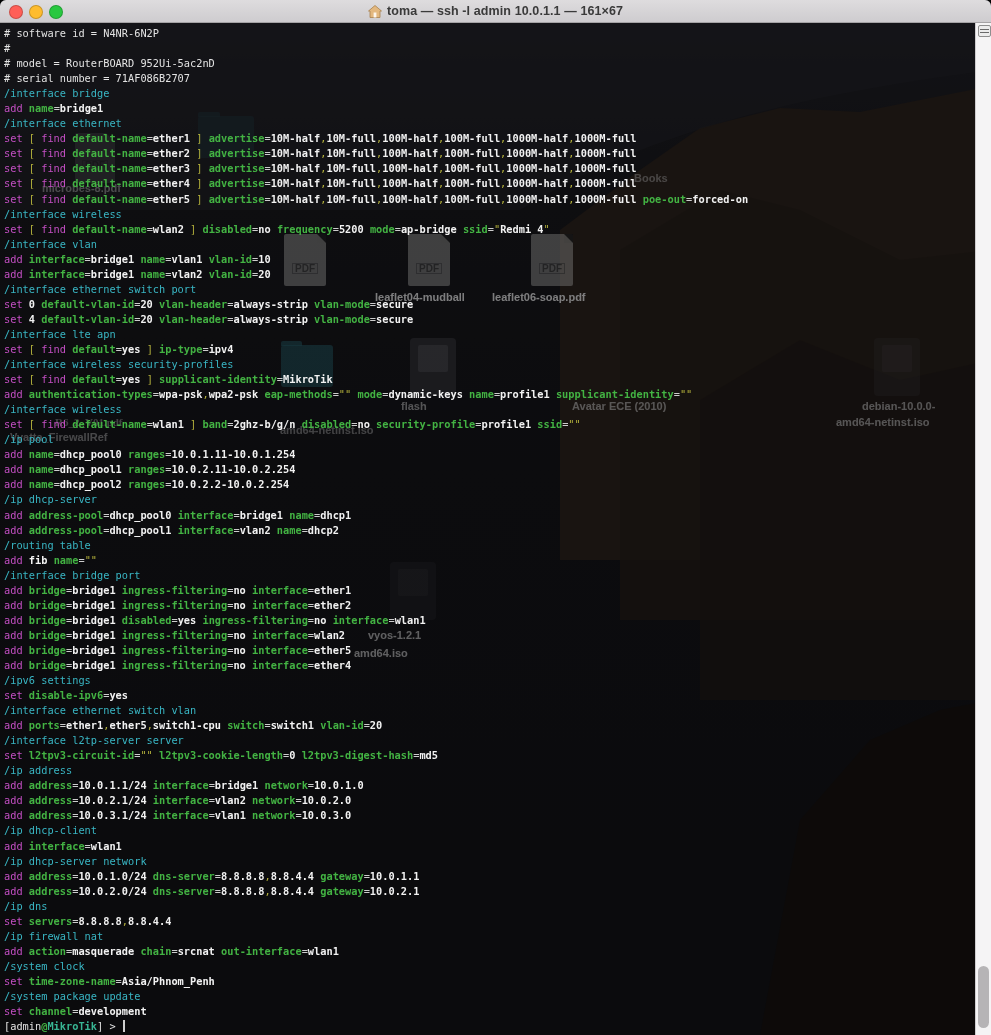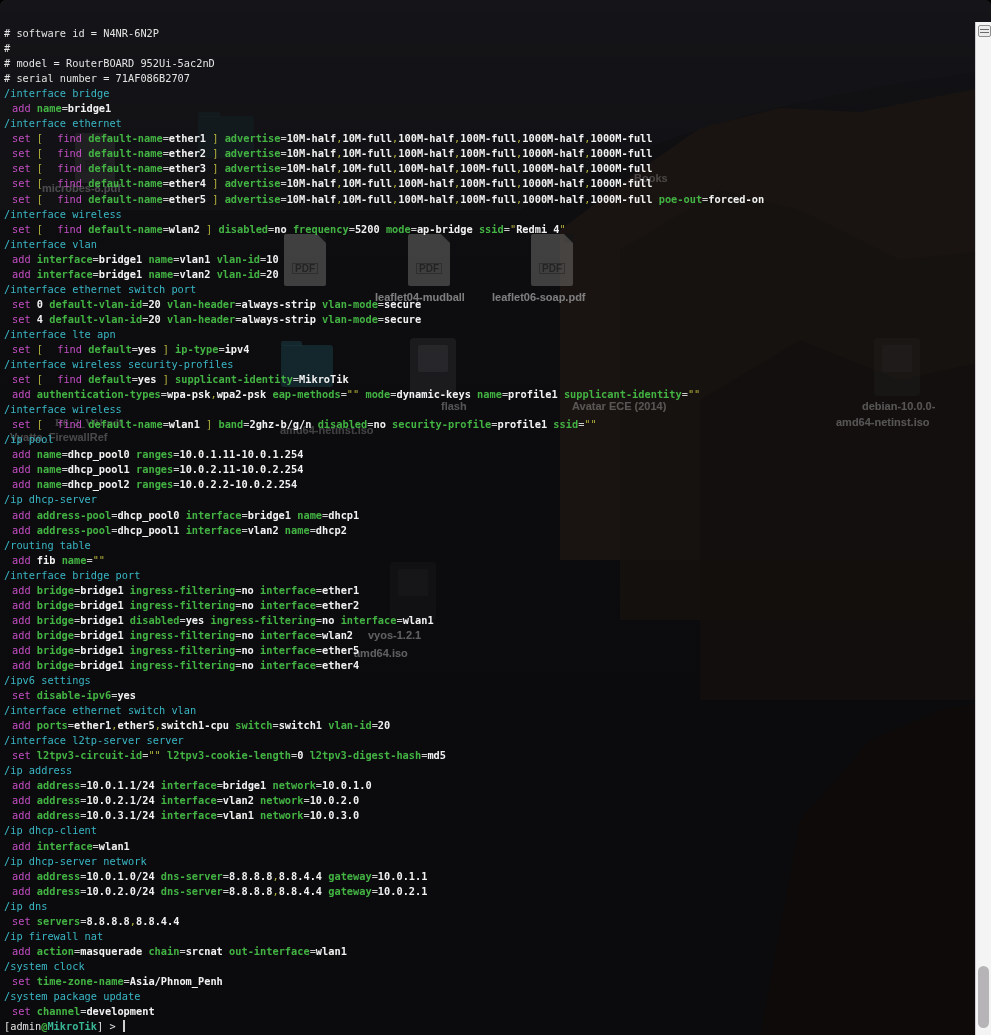--- a/index.html
+++ b/index.html
@@ -34,21 +34,21 @@
   .gi-disk::after{content:"";position:absolute;left:18%;top:12%;width:64%;height:46%;
       background:rgba(120,120,126,.45);border-radius:2px;}
   
   #term{position:absolute;left:0;top:22px;width:975px;bottom:0;z-index:10;
         padding:4px 8px 0 4px;box-sizing:border-box;
         font-family:"DejaVu Sans Mono",monospace;font-size:10.3px;line-height:15.06px;
         white-space:pre;}
   .line{height:15.06px;}
   .t-pl{color:var(--c-plain);}
   .t-sec{color:var(--c-section);}
-  .t-cmd{color:var(--c-command);margin-left:8px;}
+  .t-cmd{color:var(--c-command);}
   .t-par{color:var(--c-param);font-weight:bold;}
   .t-eq{color:var(--c-equals);}
   .t-val{color:var(--c-value);font-weight:bold;}
   .t-dlm{color:var(--c-delimiter);}
   .t-at{color:var(--c-at);font-weight:bold;}
   .t-host{color:var(--c-host);font-weight:bold;}
   .cursor{display:inline-block;width:2px;height:12px;background:var(--c-cursor);
           vertical-align:-2px;margin-left:1px;}
   
   #scrollbar{position:absolute;right:0;top:22px;bottom:0;width:16px;z-index:20;
@@ -97,34 +97,46 @@
         <div class="gi gi-disk" style="left: 410px; top: 338px; width: 46px; height: 58px; opacity: 0.8;"></div>
         <div class="gi gi-disk" style="left: 874px; top: 338px; width: 46px; height: 58px; opacity: 0.35;"></div>
         <div class="gi gi-disk" style="left: 390px; top: 562px; width: 46px; height: 58px; opacity: 0.3;"></div>
       </div>
     <div id="ghost-labels">
         <div class="ghost-label" style="left: 42px; top: 182px; opacity: 0.5;">microbes-8.pdf</div>
         <div class="ghost-label" style="left: 634px; top: 172px; opacity: 0.45;">Books</div>
         <div class="ghost-label" style="left: 375px; top: 291px; opacity: 0.95; text-align: center;">leaflet04-mudball</div>
         <div class="ghost-label" style="left: 492px; top: 291px; opacity: 0.95;">leaflet06-soap.pdf</div>
         <div class="ghost-label" style="left: 10px; top: 400px; opacity: 0.5; margin-top: 31px;">Vyatta_FirewallRef</div>
-        <div class="ghost-label" style="left: 401px; top: 400px; opacity: 0.6; margin-left: 40px;">flash</div>
-        <div class="ghost-label" style="left: 572px; top: 400px; opacity: 0.6;">Avatar ECE (2014)</div>
+        <div class="ghost-label" style="left: 401px; top: 400px; opacity: 0.6;">flash</div>
+        <div class="ghost-label" style="left: 572px; top: 400px; opacity: 0.6;">Avatar ECE (2010)</div>
         <div class="ghost-label" style="left: 862px; top: 400px; opacity: 0.6;">debian-10.0.0-</div>
         <div class="ghost-label" style="left: 55px; top: 416px; opacity: 0.45; font-family: Liberation Serif, serif;">R6_2_V01.pdf</div>
         <div class="ghost-label" style="left: 280px; top: 424px; opacity: 0.45;">amd64-netinst.iso</div>
         <div class="ghost-label" style="left: 836px; top: 416px; opacity: 0.6;">amd64-netinst.iso</div>
         <div class="ghost-label" style="left: 368px; top: 629px; opacity: 0.7;">vyos-1.2.1</div>
         <div class="ghost-label" style="left: 354px; top: 647px; opacity: 0.7;">amd64.iso</div>
       </div>
   </div>
 
   <div id="tint"></div>
 
   <div id="term"><div class="line"><span class="t-pl"># software id = N4NR-6N2P</span></div><div class="line"><span class="t-pl">#</span></div><div class="line"><span class="t-pl"># model = RouterBOARD 952Ui-5ac2nD</span></div><div class="line"><span class="t-pl"># serial number = 71AF086B2707</span></div><div class="line"><span class="t-sec">/interface bridge</span></div><div class="line"><span class="t-cmd">add</span><span class="t-pl"> </span><span class="t-par">name</span><span class="t-eq">=</span><span class="t-val">bridge1</span></div><div class="line"><span class="t-sec">/interface ethernet</span></div><div class="line"><span class="t-cmd">set</span><span class="t-pl"> </span><span class="t-dlm">[</span><span class="t-pl"> </span><span class="t-cmd">find</span><span class="t-pl"> </span><span class="t-par">default-name</span><span class="t-eq">=</span><span class="t-val">ether1</span><span class="t-pl"> </span><span class="t-dlm">]</span><span class="t-pl"> </span><span class="t-par">advertise</span><span class="t-eq">=</span><span class="t-val">10M-half</span><span class="t-dlm">,</span><span class="t-val">10M-full</span><span class="t-dlm">,</span><span class="t-val">100M-half</span><span class="t-dlm">,</span><span class="t-val">100M-full</span><span class="t-dlm">,</span><span class="t-val">1000M-half</span><span class="t-dlm">,</span><span class="t-val">1000M-full</span></div><div class="line"><span class="t-cmd">set</span><span class="t-pl"> </span><span class="t-dlm">[</span><span class="t-pl"> </span><span class="t-cmd">find</span><span class="t-pl"> </span><span class="t-par">default-name</span><span class="t-eq">=</span><span class="t-val">ether2</span><span class="t-pl"> </span><span class="t-dlm">]</span><span class="t-pl"> </span><span class="t-par">advertise</span><span class="t-eq">=</span><span class="t-val">10M-half</span><span class="t-dlm">,</span><span class="t-val">10M-full</span><span class="t-dlm">,</span><span class="t-val">100M-half</span><span class="t-dlm">,</span><span class="t-val">100M-full</span><span class="t-dlm">,</span><span class="t-val">1000M-half</span><span class="t-dlm">,</span><span class="t-val">1000M-full</span></div><div class="line"><span class="t-cmd">set</span><span class="t-pl"> </span><span class="t-dlm">[</span><span class="t-pl"> </span><span class="t-cmd">find</span><span class="t-pl"> </span><span class="t-par">default-name</span><span class="t-eq">=</span><span class="t-val">ether3</span><span class="t-pl"> </span><span class="t-dlm">]</span><span class="t-pl"> </span><span class="t-par">advertise</span><span class="t-eq">=</span><span class="t-val">10M-half</span><span class="t-dlm">,</span><span class="t-val">10M-full</span><span class="t-dlm">,</span><span class="t-val">100M-half</span><span class="t-dlm">,</span><span class="t-val">100M-full</span><span class="t-dlm">,</span><span class="t-val">1000M-half</span><span class="t-dlm">,</span><span class="t-val">1000M-full</span></div><div class="line"><span class="t-cmd">set</span><span class="t-pl"> </span><span class="t-dlm">[</span><span class="t-pl"> </span><span class="t-cmd">find</span><span class="t-pl"> </span><span class="t-par">default-name</span><span class="t-eq">=</span><span class="t-val">ether4</span><span class="t-pl"> </span><span class="t-dlm">]</span><span class="t-pl"> </span><span class="t-par">advertise</span><span class="t-eq">=</span><span class="t-val">10M-half</span><span class="t-dlm">,</span><span class="t-val">10M-full</span><span class="t-dlm">,</span><span class="t-val">100M-half</span><span class="t-dlm">,</span><span class="t-val">100M-full</span><span class="t-dlm">,</span><span class="t-val">1000M-half</span><span class="t-dlm">,</span><span class="t-val">1000M-full</span></div><div class="line"><span class="t-cmd">set</span><span class="t-pl"> </span><span class="t-dlm">[</span><span class="t-pl"> </span><span class="t-cmd">find</span><span class="t-pl"> </span><span class="t-par">default-name</span><span class="t-eq">=</span><span class="t-val">ether5</span><span class="t-pl"> </span><span class="t-dlm">]</span><span class="t-pl"> </span><span class="t-par">advertise</span><span class="t-eq">=</span><span class="t-val">10M-half</span><span class="t-dlm">,</span><span class="t-val">10M-full</span><span class="t-dlm">,</span><span class="t-val">100M-half</span><span class="t-dlm">,</span><span class="t-val">100M-full</span><span class="t-dlm">,</span><span class="t-val">1000M-half</span><span class="t-dlm">,</span><span class="t-val">1000M-full</span><span class="t-pl"> </span><span class="t-par">poe-out</span><span class="t-eq">=</span><span class="t-val">forced-on</span></div><div class="line"><span class="t-sec">/interface wireless</span></div><div class="line"><span class="t-cmd">set</span><span class="t-pl"> </span><span class="t-dlm">[</span><span class="t-pl"> </span><span class="t-cmd">find</span><span class="t-pl"> </span><span class="t-par">default-name</span><span class="t-eq">=</span><span class="t-val">wlan2</span><span class="t-pl"> </span><span class="t-dlm">]</span><span class="t-pl"> </span><span class="t-par">disabled</span><span class="t-eq">=</span><span class="t-val">no</span><span class="t-pl"> </span><span class="t-par">frequency</span><span class="t-eq">=</span><span class="t-val">5200</span><span class="t-pl"> </span><span class="t-par">mode</span><span class="t-eq">=</span><span class="t-val">ap-bridge</span><span class="t-pl"> </span><span class="t-par">ssid</span><span class="t-eq">=</span><span class="t-dlm">"</span><span class="t-val">Redmi 4</span><span class="t-dlm">"</span></div><div class="line"><span class="t-sec">/interface vlan</span></div><div class="line"><span class="t-cmd">add</span><span class="t-pl"> </span><span class="t-par">interface</span><span class="t-eq">=</span><span class="t-val">bridge1</span><span class="t-pl"> </span><span class="t-par">name</span><span class="t-eq">=</span><span class="t-val">vlan1</span><span class="t-pl"> </span><span class="t-par">vlan-id</span><span class="t-eq">=</span><span class="t-val">10</span></div><div class="line"><span class="t-cmd">add</span><span class="t-pl"> </span><span class="t-par">interface</span><span class="t-eq">=</span><span class="t-val">bridge1</span><span class="t-pl"> </span><span class="t-par">name</span><span class="t-eq">=</span><span class="t-val">vlan2</span><span class="t-pl"> </span><span class="t-par">vlan-id</span><span class="t-eq">=</span><span class="t-val">20</span></div><div class="line"><span class="t-sec">/interface ethernet switch port</span></div><div class="line"><span class="t-cmd">set</span><span class="t-pl"> </span><span class="t-val">0</span><span class="t-pl"> </span><span class="t-par">default-vlan-id</span><span class="t-eq">=</span><span class="t-val">20</span><span class="t-pl"> </span><span class="t-par">vlan-header</span><span class="t-eq">=</span><span class="t-val">always-strip</span><span class="t-pl"> </span><span class="t-par">vlan-mode</span><span class="t-eq">=</span><span class="t-val">secure</span></div><div class="line"><span class="t-cmd">set</span><span class="t-pl"> </span><span class="t-val">4</span><span class="t-pl"> </span><span class="t-par">default-vlan-id</span><span class="t-eq">=</span><span class="t-val">20</span><span class="t-pl"> </span><span class="t-par">vlan-header</span><span class="t-eq">=</span><span class="t-val">always-strip</span><span class="t-pl"> </span><span class="t-par">vlan-mode</span><span class="t-eq">=</span><span class="t-val">secure</span></div><div class="line"><span class="t-sec">/interface lte apn</span></div><div class="line"><span class="t-cmd">set</span><span class="t-pl"> </span><span class="t-dlm">[</span><span class="t-pl"> </span><span class="t-cmd">find</span><span class="t-pl"> </span><span class="t-par">default</span><span class="t-eq">=</span><span class="t-val">yes</span><span class="t-pl"> </span><span class="t-dlm">]</span><span class="t-pl"> </span><span class="t-par">ip-type</span><span class="t-eq">=</span><span class="t-val">ipv4</span></div><div class="line"><span class="t-sec">/interface wireless security-profiles</span></div><div class="line"><span class="t-cmd">set</span><span class="t-pl"> </span><span class="t-dlm">[</span><span class="t-pl"> </span><span class="t-cmd">find</span><span class="t-pl"> </span><span class="t-par">default</span><span class="t-eq">=</span><span class="t-val">yes</span><span class="t-pl"> </span><span class="t-dlm">]</span><span class="t-pl"> </span><span class="t-par">supplicant-identity</span><span class="t-eq">=</span><span class="t-val">MikroTik</span></div><div class="line"><span class="t-cmd">add</span><span class="t-pl"> </span><span class="t-par">authentication-types</span><span class="t-eq">=</span><span class="t-val">wpa-psk</span><span class="t-dlm">,</span><span class="t-val">wpa2-psk</span><span class="t-pl"> </span><span class="t-par">eap-methods</span><span class="t-eq">=</span><span class="t-dlm">""</span><span class="t-pl"> </span><span class="t-par">mode</span><span class="t-eq">=</span><span class="t-val">dynamic-keys</span><span class="t-pl"> </span><span class="t-par">name</span><span class="t-eq">=</span><span class="t-val">profile1</span><span class="t-pl"> </span><span class="t-par">supplicant-identity</span><span class="t-eq">=</span><span class="t-dlm">""</span></div><div class="line"><span class="t-sec">/interface wireless</span></div><div class="line"><span class="t-cmd">set</span><span class="t-pl"> </span><span class="t-dlm">[</span><span class="t-pl"> </span><span class="t-cmd">find</span><span class="t-pl"> </span><span class="t-par">default-name</span><span class="t-eq">=</span><span class="t-val">wlan1</span><span class="t-pl"> </span><span class="t-dlm">]</span><span class="t-pl"> </span><span class="t-par">band</span><span class="t-eq">=</span><span class="t-val">2ghz-b/g/n</span><span class="t-pl"> </span><span class="t-par">disabled</span><span class="t-eq">=</span><span class="t-val">no</span><span class="t-pl"> </span><span class="t-par">security-profile</span><span class="t-eq">=</span><span class="t-val">profile1</span><span class="t-pl"> </span><span class="t-par">ssid</span><span class="t-eq">=</span><span class="t-dlm">""</span></div><div class="line"><span class="t-sec">/ip pool</span></div><div class="line"><span class="t-cmd">add</span><span class="t-pl"> </span><span class="t-par">name</span><span class="t-eq">=</span><span class="t-val">dhcp_pool0</span><span class="t-pl"> </span><span class="t-par">ranges</span><span class="t-eq">=</span><span class="t-val">10.0.1.11-10.0.1.254</span></div><div class="line"><span class="t-cmd">add</span><span class="t-pl"> </span><span class="t-par">name</span><span class="t-eq">=</span><span class="t-val">dhcp_pool1</span><span class="t-pl"> </span><span class="t-par">ranges</span><span class="t-eq">=</span><span class="t-val">10.0.2.11-10.0.2.254</span></div><div class="line"><span class="t-cmd">add</span><span class="t-pl"> </span><span class="t-par">name</span><span class="t-eq">=</span><span class="t-val">dhcp_pool2</span><span class="t-pl"> </span><span class="t-par">ranges</span><span class="t-eq">=</span><span class="t-val">10.0.2.2-10.0.2.254</span></div><div class="line"><span class="t-sec">/ip dhcp-server</span></div><div class="line"><span class="t-cmd">add</span><span class="t-pl"> </span><span class="t-par">address-pool</span><span class="t-eq">=</span><span class="t-val">dhcp_pool0</span><span class="t-pl"> </span><span class="t-par">interface</span><span class="t-eq">=</span><span class="t-val">bridge1</span><span class="t-pl"> </span><span class="t-par">name</span><span class="t-eq">=</span><span class="t-val">dhcp1</span></div><div class="line"><span class="t-cmd">add</span><span class="t-pl"> </span><span class="t-par">address-pool</span><span class="t-eq">=</span><span class="t-val">dhcp_pool1</span><span class="t-pl"> </span><span class="t-par">interface</span><span class="t-eq">=</span><span class="t-val">vlan2</span><span class="t-pl"> </span><span class="t-par">name</span><span class="t-eq">=</span><span class="t-val">dhcp2</span></div><div class="line"><span class="t-sec">/routing table</span></div><div class="line"><span class="t-cmd">add</span><span class="t-pl"> </span><span class="t-val">fib</span><span class="t-pl"> </span><span class="t-par">name</span><span class="t-eq">=</span><span class="t-dlm">""</span></div><div class="line"><span class="t-sec">/interface bridge port</span></div><div class="line"><span class="t-cmd">add</span><span class="t-pl"> </span><span class="t-par">bridge</span><span class="t-eq">=</span><span class="t-val">bridge1</span><span class="t-pl"> </span><span class="t-par">ingress-filtering</span><span class="t-eq">=</span><span class="t-val">no</span><span class="t-pl"> </span><span class="t-par">interface</span><span class="t-eq">=</span><span class="t-val">ether1</span></div><div class="line"><span class="t-cmd">add</span><span class="t-pl"> </span><span class="t-par">bridge</span><span class="t-eq">=</span><span class="t-val">bridge1</span><span class="t-pl"> </span><span class="t-par">ingress-filtering</span><span class="t-eq">=</span><span class="t-val">no</span><span class="t-pl"> </span><span class="t-par">interface</span><span class="t-eq">=</span><span class="t-val">ether2</span></div><div class="line"><span class="t-cmd">add</span><span class="t-pl"> </span><span class="t-par">bridge</span><span class="t-eq">=</span><span class="t-val">bridge1</span><span class="t-pl"> </span><span class="t-par">disabled</span><span class="t-eq">=</span><span class="t-val">yes</span><span class="t-pl"> </span><span class="t-par">ingress-filtering</span><span class="t-eq">=</span><span class="t-val">no</span><span class="t-pl"> </span><span class="t-par">interface</span><span class="t-eq">=</span><span class="t-val">wlan1</span></div><div class="line"><span class="t-cmd">add</span><span class="t-pl"> </span><span class="t-par">bridge</span><span class="t-eq">=</span><span class="t-val">bridge1</span><span class="t-pl"> </span><span class="t-par">ingress-filtering</span><span class="t-eq">=</span><span class="t-val">no</span><span class="t-pl"> </span><span class="t-par">interface</span><span class="t-eq">=</span><span class="t-val">wlan2</span></div><div class="line"><span class="t-cmd">add</span><span class="t-pl"> </span><span class="t-par">bridge</span><span class="t-eq">=</span><span class="t-val">bridge1</span><span class="t-pl"> </span><span class="t-par">ingress-filtering</span><span class="t-eq">=</span><span class="t-val">no</span><span class="t-pl"> </span><span class="t-par">interface</span><span class="t-eq">=</span><span class="t-val">ether5</span></div><div class="line"><span class="t-cmd">add</span><span class="t-pl"> </span><span class="t-par">bridge</span><span class="t-eq">=</span><span class="t-val">bridge1</span><span class="t-pl"> </span><span class="t-par">ingress-filtering</span><span class="t-eq">=</span><span class="t-val">no</span><span class="t-pl"> </span><span class="t-par">interface</span><span class="t-eq">=</span><span class="t-val">ether4</span></div><div class="line"><span class="t-sec">/ipv6 settings</span></div><div class="line"><span class="t-cmd">set</span><span class="t-pl"> </span><span class="t-par">disable-ipv6</span><span class="t-eq">=</span><span class="t-val">yes</span></div><div class="line"><span class="t-sec">/interface ethernet switch vlan</span></div><div class="line"><span class="t-cmd">add</span><span class="t-pl"> </span><span class="t-par">ports</span><span class="t-eq">=</span><span class="t-val">ether1</span><span class="t-dlm">,</span><span class="t-val">ether5</span><span class="t-dlm">,</span><span class="t-val">switch1-cpu</span><span class="t-pl"> </span><span class="t-par">switch</span><span class="t-eq">=</span><span class="t-val">switch1</span><span class="t-pl"> </span><span class="t-par">vlan-id</span><span class="t-eq">=</span><span class="t-val">20</span></div><div class="line"><span class="t-sec">/interface l2tp-server server</span></div><div class="line"><span class="t-cmd">set</span><span class="t-pl"> </span><span class="t-par">l2tpv3-circuit-id</span><span class="t-eq">=</span><span class="t-dlm">""</span><span class="t-pl"> </span><span class="t-par">l2tpv3-cookie-length</span><span class="t-eq">=</span><span class="t-val">0</span><span class="t-pl"> </span><span class="t-par">l2tpv3-digest-hash</span><span class="t-eq">=</span><span class="t-val">md5</span></div><div class="line"><span class="t-sec">/ip address</span></div><div class="line"><span class="t-cmd">add</span><span class="t-pl"> </span><span class="t-par">address</span><span class="t-eq">=</span><span class="t-val">10.0.1.1/24</span><span class="t-pl"> </span><span class="t-par">interface</span><span class="t-eq">=</span><span class="t-val">bridge1</span><span class="t-pl"> </span><span class="t-par">network</span><span class="t-eq">=</span><span class="t-val">10.0.1.0</span></div><div class="line"><span class="t-cmd">add</span><span class="t-pl"> </span><span class="t-par">address</span><span class="t-eq">=</span><span class="t-val">10.0.2.1/24</span><span class="t-pl"> </span><span class="t-par">interface</span><span class="t-eq">=</span><span class="t-val">vlan2</span><span class="t-pl"> </span><span class="t-par">network</span><span class="t-eq">=</span><span class="t-val">10.0.2.0</span></div><div class="line"><span class="t-cmd">add</span><span class="t-pl"> </span><span class="t-par">address</span><span class="t-eq">=</span><span class="t-val">10.0.3.1/24</span><span class="t-pl"> </span><span class="t-par">interface</span><span class="t-eq">=</span><span class="t-val">vlan1</span><span class="t-pl"> </span><span class="t-par">network</span><span class="t-eq">=</span><span class="t-val">10.0.3.0</span></div><div class="line"><span class="t-sec">/ip dhcp-client</span></div><div class="line"><span class="t-cmd">add</span><span class="t-pl"> </span><span class="t-par">interface</span><span class="t-eq">=</span><span class="t-val">wlan1</span></div><div class="line"><span class="t-sec">/ip dhcp-server network</span></div><div class="line"><span class="t-cmd">add</span><span class="t-pl"> </span><span class="t-par">address</span><span class="t-eq">=</span><span class="t-val">10.0.1.0/24</span><span class="t-pl"> </span><span class="t-par">dns-server</span><span class="t-eq">=</span><span class="t-val">8.8.8.8</span><span class="t-dlm">,</span><span class="t-val">8.8.4.4</span><span class="t-pl"> </span><span class="t-par">gateway</span><span class="t-eq">=</span><span class="t-val">10.0.1.1</span></div><div class="line"><span class="t-cmd">add</span><span class="t-pl"> </span><span class="t-par">address</span><span class="t-eq">=</span><span class="t-val">10.0.2.0/24</span><span class="t-pl"> </span><span class="t-par">dns-server</span><span class="t-eq">=</span><span class="t-val">8.8.8.8</span><span class="t-dlm">,</span><span class="t-val">8.8.4.4</span><span class="t-pl"> </span><span class="t-par">gateway</span><span class="t-eq">=</span><span class="t-val">10.0.2.1</span></div><div class="line"><span class="t-sec">/ip dns</span></div><div class="line"><span class="t-cmd">set</span><span class="t-pl"> </span><span class="t-par">servers</span><span class="t-eq">=</span><span class="t-val">8.8.8.8</span><span class="t-dlm">,</span><span class="t-val">8.8.4.4</span></div><div class="line"><span class="t-sec">/ip firewall nat</span></div><div class="line"><span class="t-cmd">add</span><span class="t-pl"> </span><span class="t-par">action</span><span class="t-eq">=</span><span class="t-val">masquerade</span><span class="t-pl"> </span><span class="t-par">chain</span><span class="t-eq">=</span><span class="t-val">srcnat</span><span class="t-pl"> </span><span class="t-par">out-interface</span><span class="t-eq">=</span><span class="t-val">wlan1</span></div><div class="line"><span class="t-sec">/system clock</span></div><div class="line"><span class="t-cmd">set</span><span class="t-pl"> </span><span class="t-par">time-zone-name</span><span class="t-eq">=</span><span class="t-val">Asia/Phnom_Penh</span></div><div class="line"><span class="t-sec">/system package update</span></div><div class="line"><span class="t-cmd">set</span><span class="t-pl"> </span><span class="t-par">channel</span><span class="t-eq">=</span><span class="t-val">development</span></div><div class="line"><span class="t-pl">[admin</span><span class="t-at">@</span><span class="t-host">MikroTik</span><span class="t-pl">] &gt; </span><span class="cursor"></span></div></div>
 
   <div id="scrollbar">
     <div id="split-btn"></div>
     <div id="scroll-thumb"></div>
   </div>
 
+  <div id="titlebar">
+    <div id="tl-close" class="tl"></div>
+    <div id="tl-min" class="tl"></div>
+    <div id="tl-zoom" class="tl"></div>
+    <div id="title-wrap">
+      <svg id="proxy-icon" viewBox="0 0 14 13">
+        <path d="M7 0.5 L13.5 6 L12 6 L12 12.5 L2 12.5 L2 6 L0.5 6 Z" fill="#e3b87f" stroke="#a8814e" stroke-width="0.8"></path>
+        <rect x="5.6" y="7.5" width="2.8" height="5" fill="#fdf6ec"></rect>
+      </svg>
+      <span id="title-text">toma — ssh -l admin 10.0.1.1 — 161×67</span>
+    </div>
+  </div>
 
 </div>
 
 </body></html>

